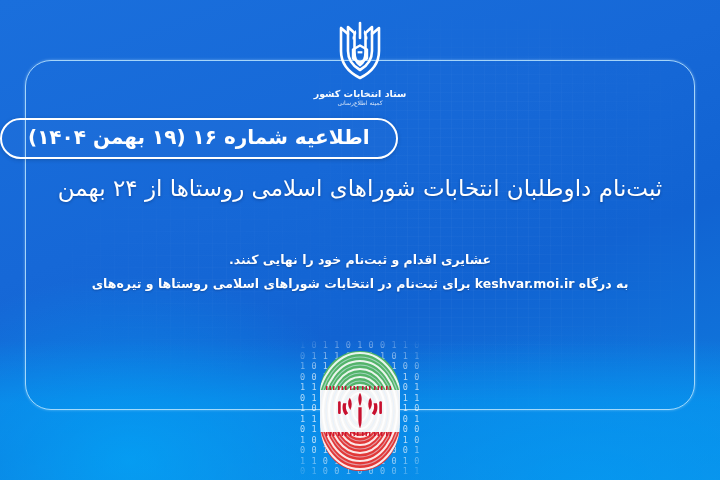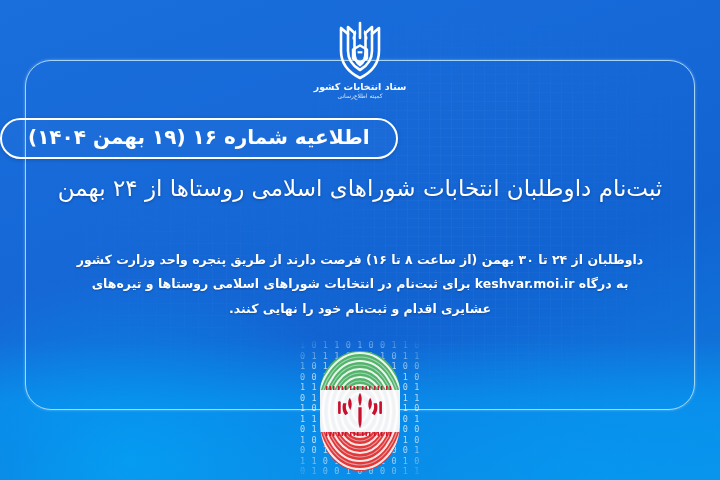--- a/index.html
+++ b/index.html
@@ -62,21 +62,21 @@
     pointer-events:none;
   }
 
   
   .logo-block {
     position:absolute; left:0; right:0; top:18px;
     display:flex; flex-direction:column; align-items:center;
   }
   .logo-mark { width:64px; height:64px; display:block; }
   .logo-caption {
-    margin-top:0;
+    margin-top:7px;
     text-align:center;
     color:#ffffff;
     line-height:1.05;
   }
   .logo-caption .main {
     display:block;
     font-size:9.5px; font-weight:700; letter-spacing:0.2px;
     opacity:0.97;
   }
   .logo-caption .sub {
@@ -191,23 +191,22 @@
     </div>
   </div>
 
   <div class="pill-row">
     <div class="pill">اطلاعیه شماره ۱۶  (۱۹ بهمن ۱۴۰۴)</div>
   </div>
 
   <div class="headline">ثبت‌نام داوطلبان انتخابات شوراهای اسلامی روستاها از ۲۴ بهمن</div>
 
   <div class="body-copy">
-    <span class="line">داوطلبان از ۲۴ تا ۳۰ بهمن (از ساعت ۸ تا ۱۶) فرصت دارند از طریق پنجره واحد وزارت کشور</span>
+    <span class="line">عشایری اقدام و ثبت‌نام خود را نهایی کنند.</span>
     <span class="line">به درگاه keshvar.moi.ir برای ثبت‌نام در انتخابات شوراهای اسلامی روستاها و تیره‌های</span>
-    <span class="line">عشایری اقدام و ثبت‌نام خود را نهایی کنند.</span>
   </div>
 
   <div class="emblem">
     <div class="binary">1 0 1 1 0 1 0 0 1 1 0
 0 1 1 1 0 0 1 1 0 1 1
 1 0 1 0 0 1 1 0 1 0 0
 0 0 1 1 0 1 0 0 1 1 0
 1 1 0 0 1 0 1 1 0 0 1
 0 1 0 1 1 0 0 1 0 1 1
 1 0 0 1 0 1 1 0 1 1 0

